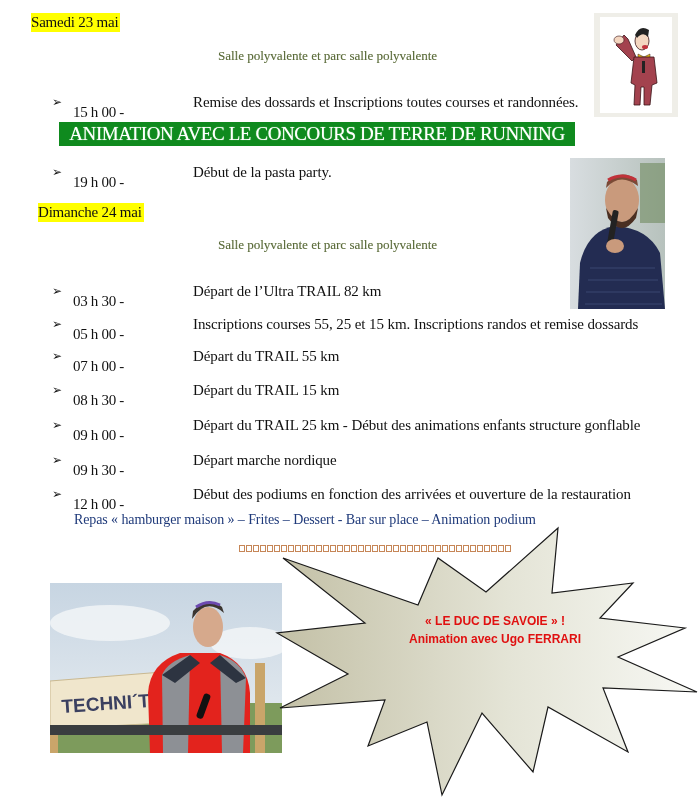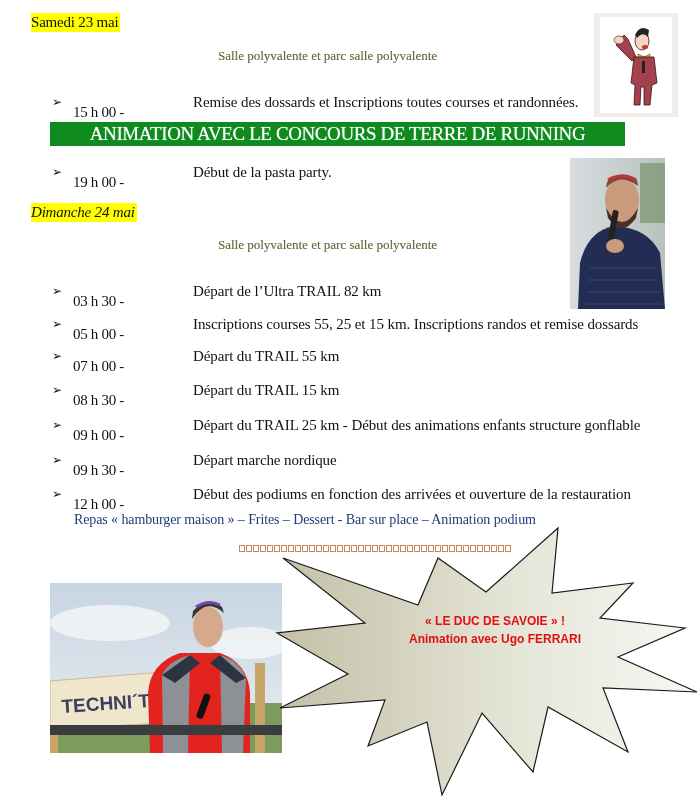--- a/index.html
+++ b/index.html
@@ -17,21 +17,21 @@
   }
   .venue {
     position: absolute; color: #5b6b3c; font-size: 13px;
     text-shadow: 0.3px 0.3px 0 #c9d1b8;
   }
   .row { position: absolute; left: 52px; height: 20px; font-size: 15px; white-space: nowrap; }
   .row .arrow { position: absolute; left: 0; top: 0; font-size: 12px; line-height: 20px; }
   .row .time { position: absolute; left: 21px; top: 10px; line-height: 20px; letter-spacing: -0.3px; }
   .row .desc { position: absolute; left: 105px; top: 0; line-height: 20px; letter-spacing: -0.1px; margin-left: 36px; }
   .banner {
-    position: absolute; left: 50px; top: 122px; width: 575px; height: 24px;
+    position: absolute; left: 59px; top: 122px; width: 516px; height: 24px;
     background: #0f8a1e; color: #ffffff; font-size: 19px; line-height: 24px;
     text-align: center; letter-spacing: -0.4px; white-space: nowrap;
     text-shadow: 0 0 1px #9fe09f;
   }
   .repas {
     position: absolute; left: 74px; top: 512px; color: #1f3a7a; font-size: 14px;
     white-space: nowrap; letter-spacing: -0.1px;
   }
   .dots {
     position: absolute; left: 239px; top: 545px; width: 272px; height: 7px;
@@ -62,21 +62,21 @@
 </div>
 
 <div class="banner">ANIMATION AVEC LE CONCOURS DE TERRE DE RUNNING</div>
 
 <div class="row" style="top:162px;">
   <span class="arrow">➢</span>
   <span class="time">19 h 00 -</span>
   <span class="desc">Début de la pasta party.</span>
 </div>
 
-<div class="day-header" style="left:31px; top:203px;font-style:italic;">Dimanche 24 mai</div>
+<div class="day-header" style="left:38px; top:203px;">Dimanche 24 mai</div>
 <div class="venue" style="left:218px; top:237px;">Salle polyvalente et parc salle polyvalente</div>
 
 <div class="row" style="top:281px;">
   <span class="arrow">➢</span>
   <span class="time">03 h 30 -</span>
   <span class="desc">Départ de l’Ultra TRAIL 82 km</span>
 </div>
 <div class="row" style="top:314px;">
   <span class="arrow">➢</span>
   <span class="time">05 h 00 -</span>

